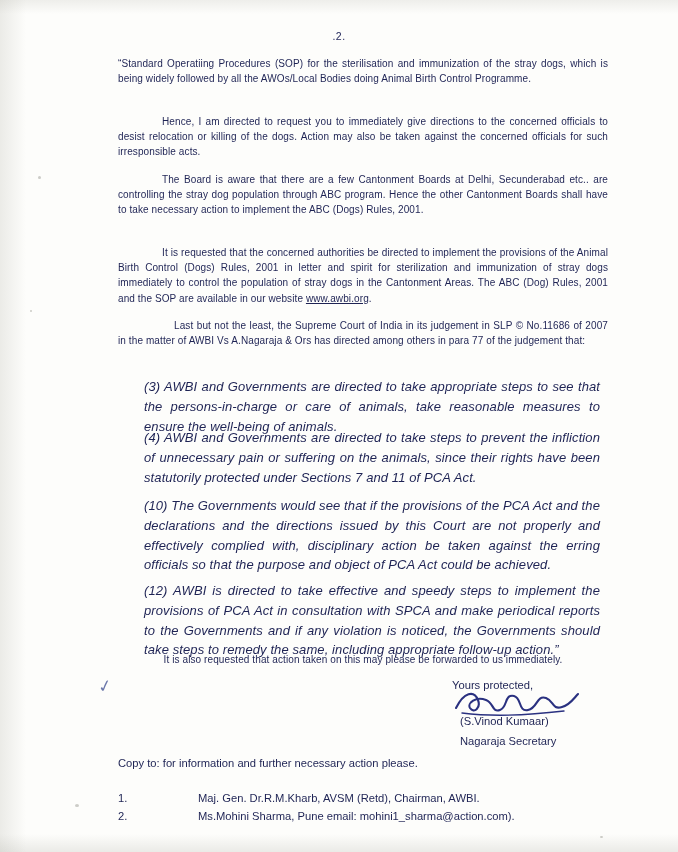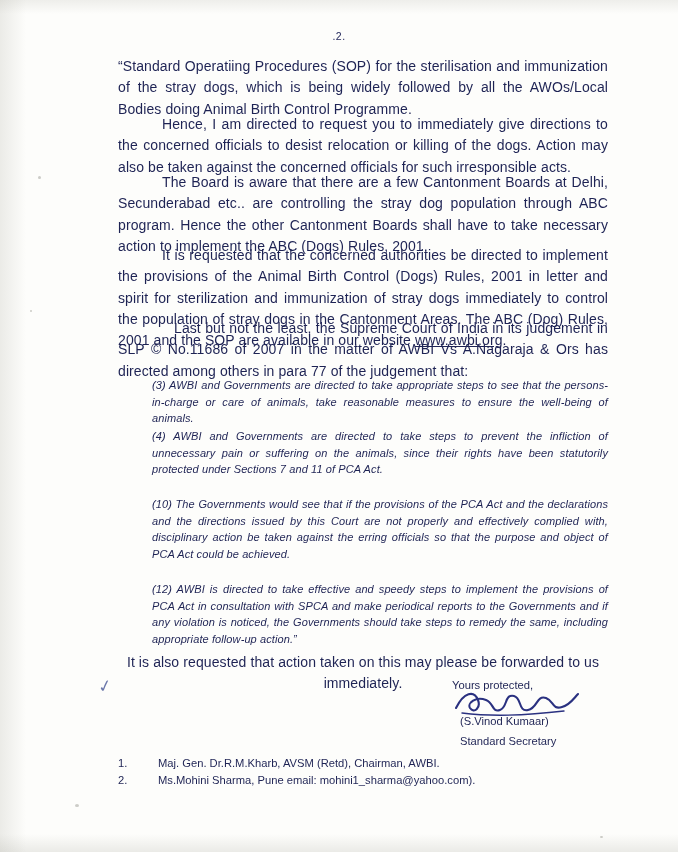--- a/index.html
+++ b/index.html
@@ -57,36 +57,36 @@
     text-align: center;
     font-size: 10.5px;
     letter-spacing: 0.5px;
     color: #24295c;
   }
 
   .body-block {
     position: absolute;
     left: 118px;
     width: 490px;
-    font-size: 14px;
+    font-size: 10px;
     line-height: 1.52;
     text-align: justify;
     color: #1e2354;
     letter-spacing: 0.1px;
   }
 
   .indent {
     text-indent: 44px;
   }
 
   .quoted {
     position: absolute;
-    left: 152px;
+    left: 144px;
     width: 456px;
-    font-size: 11px;
+    font-size: 13px;
     line-height: 1.52;
     text-align: justify;
     font-style: italic;
     color: #1e2354;
     letter-spacing: 0.1px;
   }
 
   .underline {
     text-decoration: underline;
   }
@@ -134,20 +134,21 @@
   }
   .copy-row {
     display: flex;
   }
   .copy-num {
     width: 40px;
     flex: 0 0 40px;
   }
   .copy-text {
     flex: 1;
+    margin-left: 40px;
   }
 </style>
 </head>
 <body>
 
 <div class="page">
 
   <div class="scan-edge-left"></div>
   <div class="scan-edge-top"></div>
   <div class="scan-edge-bottom"></div>
@@ -179,35 +180,36 @@
 
     <div class="quoted" style="top:496px;">(10) The Governments would see that if the provisions of the PCA Act and the declarations and the directions issued by this Court are not properly and effectively complied with, disciplinary action be taken against the erring officials so that the purpose and object of PCA Act could be achieved.</div>
 
     <div class="quoted" style="top:581px;">(12) AWBI is directed to take effective and speedy steps to implement the provisions of PCA Act in consultation with SPCA and make periodical reports to the Governments and if any violation is noticed, the Governments should take steps to remedy the same, including appropriate follow-up action.”</div>
 
     <div class="body-block" style="top:652px; text-align:center;">It is also requested that action taken on this may please be forwarded to us immediately.</div>
 
     <div class="sign-block">
       <div style="position:absolute; top:676px; left:22px;">Yours protected,</div>
       <div style="position:absolute; top:712px; left:30px;">(S.Vinod Kumaar)</div>
-      <div style="position:absolute; top:732px; left:30px;">Standard Secretary</div>
+      <div style="position:absolute; top:732px; left:30px;">Nagaraja Secretary</div>
     </div>
 
     <svg class="signature" viewBox="0 0 130 32" xmlns="http://www.w3.org/2000/svg">
       <path d="M4 22 C12 6, 22 4, 26 14 C29 22, 22 28, 18 22 C15 17, 24 10, 34 14 C42 17, 40 27, 48 24 C56 21, 52 8, 62 10 C70 12, 66 26, 76 24 C86 22, 84 9, 94 12 C102 15, 100 24, 110 21 C118 19, 122 12, 126 8" fill="none" stroke="#2a3180" stroke-width="2.1" stroke-linecap="round"></path>
       <path d="M10 27 C34 30, 70 30, 112 25" fill="none" stroke="#2a3180" stroke-width="1.4" stroke-linecap="round"></path>
     </svg>
 
     <div class="margin-mark" style="left:98px; top:676px;">✓</div>
 
     <div class="copy-list" style="top:755px;">
+      <div style="margin-bottom:18px;">Copy to: for information and further necessary action please.</div>
       <div class="copy-row">
         <div class="copy-num">1.</div>
         <div class="copy-text">Maj. Gen. Dr.R.M.Kharb, AVSM (Retd), Chairman, AWBI.</div>
       </div>
       <div class="copy-row">
         <div class="copy-num">2.</div>
-        <div class="copy-text">Ms.Mohini Sharma, Pune email: mohini1_sharma@yahoo.com).</div>
+        <div class="copy-text">Ms.Mohini Sharma, Pune email: mohini1_sharma@action.com).</div>
       </div>
     </div>
 
   </div>
 </div>
 
 </body></html>

